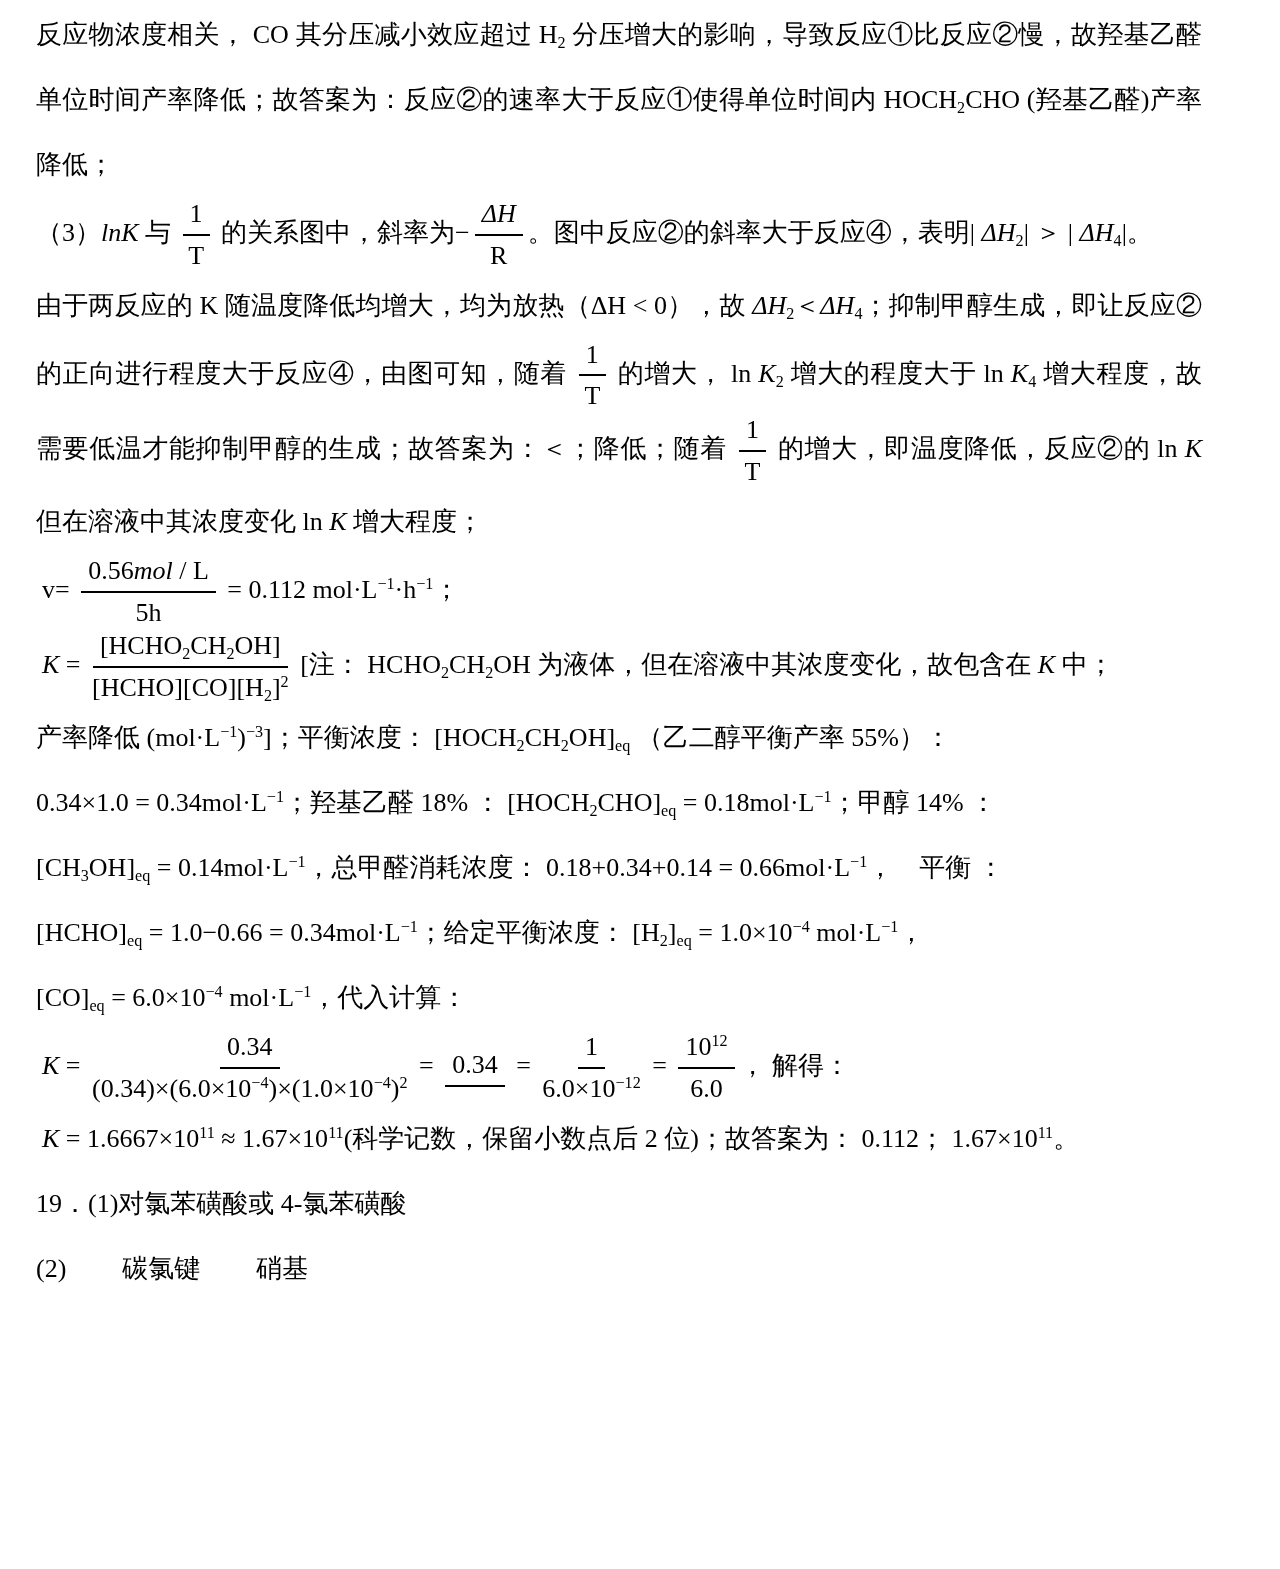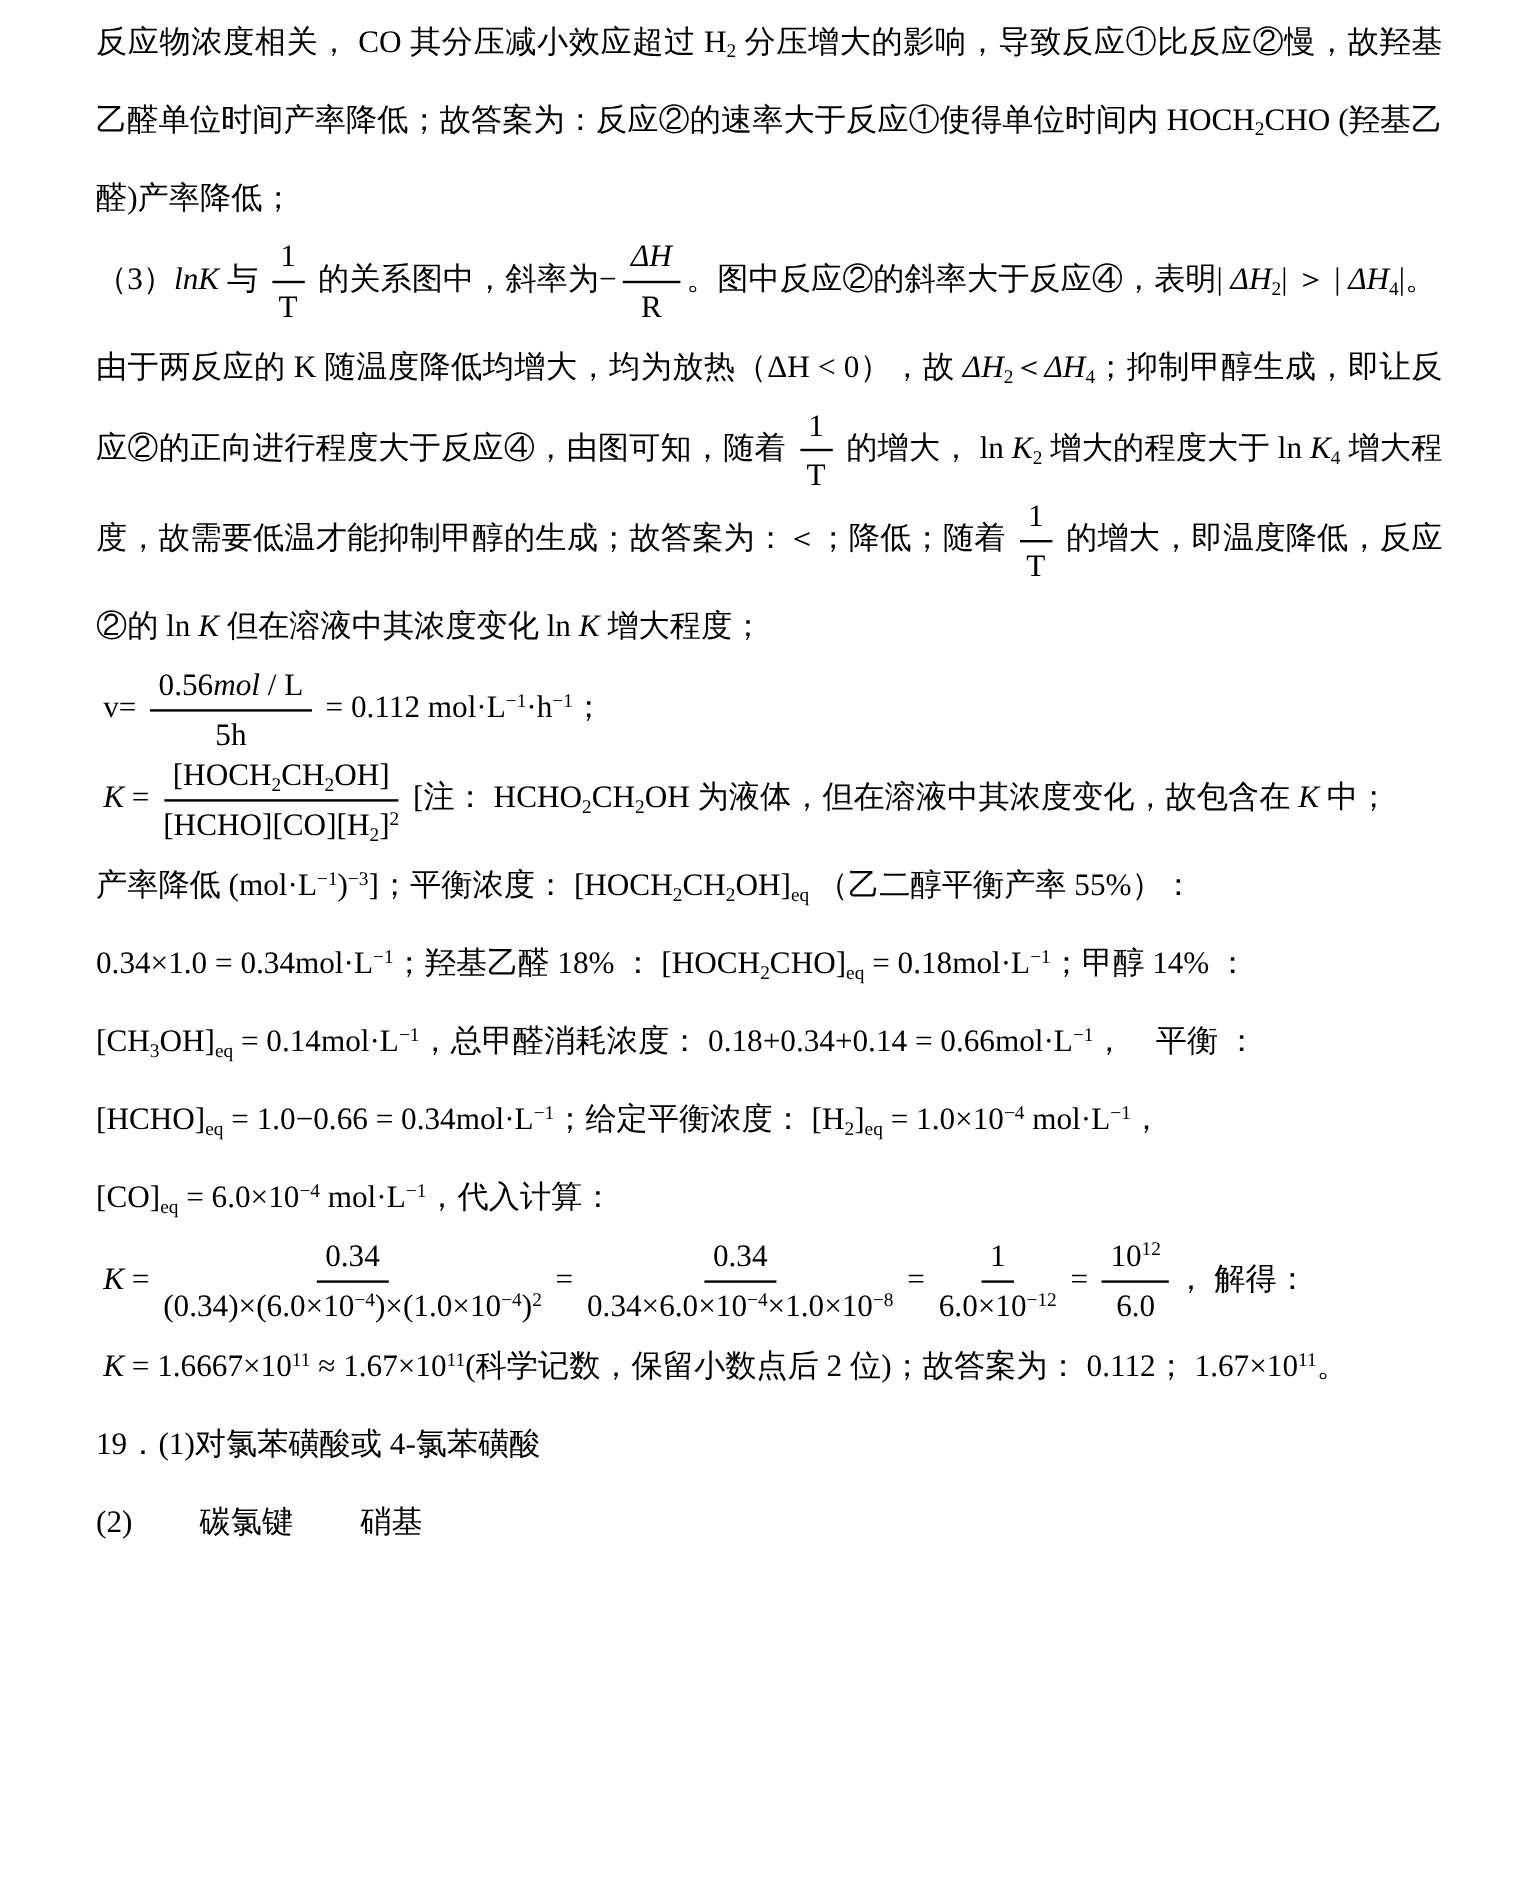--- a/index.html
+++ b/index.html
@@ -1,19 +1,19 @@
 <!DOCTYPE html>
 <html><head>
 <meta charset="utf-8">
 <style>
   * { box-sizing: border-box; }
   html, body { margin: 0; padding: 0; background: #ffffff; }
   body { width: 1280px; }
   .page {
-    padding: 2px 78px 24px 80px;
+    padding: 2px 78px 24px 36px;
     color: #000000;
     font-family: "Liberation Serif", "DejaVu Serif", serif;
     font-size: 26px;
     line-height: 2.5;
     text-align: justify;
   }
   p { margin: 0; }
   p.formula { text-align: left; padding-left: 6px; }
   .it { font-style: italic; }
   sub, sup { font-size: 0.62em; line-height: 0; }
@@ -56,40 +56,39 @@
       </span><span> 的增大，即温度降低，反应②的 ln </span><span class="it">K</span><span> 但在溶液中其浓度变化 ln </span><span class="it">K</span><span> 增大程度；</span></p>
 
 
   <p class="formula"><span>v= </span><span class="frac">
         <span class="num"><span>0.56</span><span class="it">mol</span><span> / L</span></span>
         <span class="den">5h</span>
       </span><span> = 0.112 mol·L</span><sup>−1</sup><span>·h</span><sup>−1</sup><span>；</span></p>
 
 
   <p class="formula"><span class="it">K</span><span> = </span><span class="frac">
-        <span class="num"><span>[HOCH</span><sub>2</sub><span>CH</span><sub>2</sub><span>OH]</span></span>
+        <span class="num"><span>[HCHO</span><sub>2</sub><span>CH</span><sub>2</sub><span>OH]</span></span>
         <span class="den"><span>[HCHO][CO][H</span><sub>2</sub><span>]</span><sup>2</sup></span>
       </span><span> [注： HCHO</span><sub>2</sub><span>CH</span><sub>2</sub><span>OH 为液体，但在溶液中其浓度变化，故包含在 </span><span class="it">K</span><span> 中；</span></p>
 
   <p><span>产率降低 (mol·L</span><sup>−1</sup><span>)</span><sup>−3</sup><span>]；平衡浓度： [HOCH</span><sub>2</sub><span>CH</span><sub>2</sub><span>OH]</span><sub>eq</sub><span> （乙二醇平衡产率 55%）：</span></p>
 
   <p><span>0.34×1.0 = 0.34mol·L</span><sup>−1</sup><span>；羟基乙醛 18% ： [HOCH</span><sub>2</sub><span>CHO]</span><sub>eq</sub><span> = 0.18mol·L</span><sup>−1</sup><span>；甲醇 14% ：</span></p>
 
   <p><span>[CH</span><sub>3</sub><span>OH]</span><sub>eq</sub><span> = 0.14mol·L</span><sup>−1</sup><span>，总甲醛消耗浓度： 0.18+0.34+0.14 = 0.66mol·L</span><sup>−1</sup><span>，　平衡 ：</span></p>
 
   <p><span>[HCHO]</span><sub>eq</sub><span> = 1.0−0.66 = 0.34mol·L</span><sup>−1</sup><span>；给定平衡浓度： [H</span><sub>2</sub><span>]</span><sub>eq</sub><span> = 1.0×10</span><sup>−4</sup><span> mol·L</span><sup>−1</sup><span>，</span></p>
 
   <p><span>[CO]</span><sub>eq</sub><span> = 6.0×10</span><sup>−4</sup><span> mol·L</span><sup>−1</sup><span>，代入计算：</span></p>
 
   <p class="formula"><span class="it">K</span><span> = </span><span class="frac">
         <span class="num">0.34</span>
         <span class="den"><span>(0.34)×(6.0×10</span><sup>−4</sup><span>)×(1.0×10</span><sup>−4</sup><span>)</span><sup>2</sup></span>
       </span><span> = </span><span class="frac">
         <span class="num">0.34</span>
-        <span class="den"><span>0.34×6.0×10</span><sup>−4</sup><span>×1.0×10</span><sup>−8</sup></span>
       </span><span> = </span><span class="frac">
         <span class="num">1</span>
         <span class="den"><span>6.0×10</span><sup>−12</sup></span>
       </span><span> = </span><span class="frac">
         <span class="num"><span>10</span><sup>12</sup></span>
         <span class="den">6.0</span>
       </span><span>， 解得：</span></p>
 
   <p class="formula"><span class="it">K</span><span> = 1.6667×10</span><sup>11</sup><span> ≈ 1.67×10</span><sup>11</sup><span>(科学记数，保留小数点后 2 位)；故答案为： 0.112； 1.67×10</span><sup>11</sup><span>。</span></p>
 

